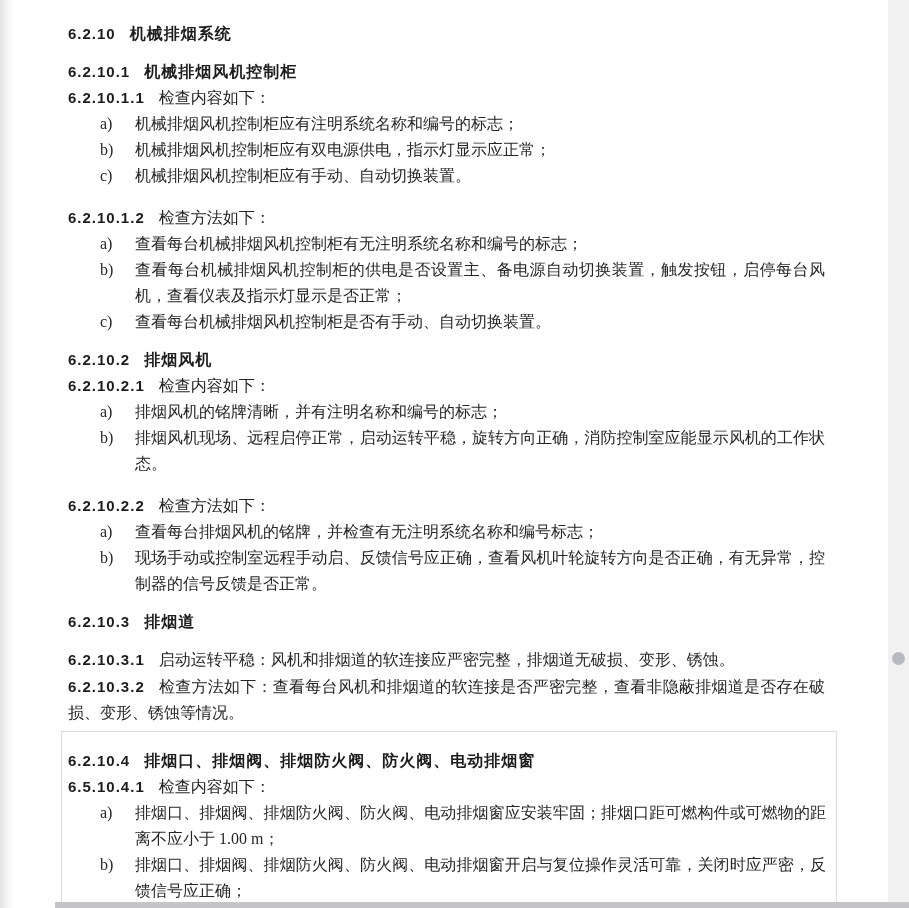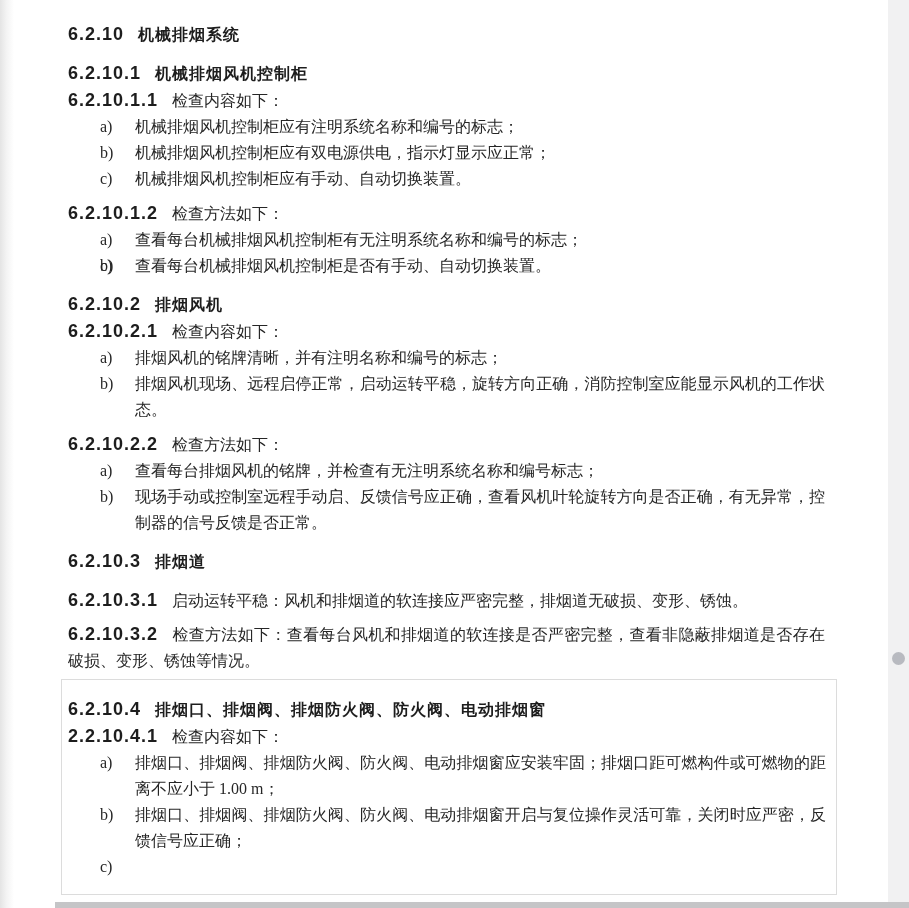--- a/index.html
+++ b/index.html
@@ -30,33 +30,33 @@
 
   
   .content{
     position:absolute;left:68px;top:9px;width:757px;
     color:#262626;font-size:16px;line-height:26px;z-index:1;
   }
   .content > :first-child{margin-top:0;}
 
   .num{
     font-family:"Liberation Sans","DejaVu Sans",sans-serif;
-    font-weight:700;font-size:18px;letter-spacing:1px;
+    font-weight:700;font-size:15px;letter-spacing:1px;
     color:#1d1d1d;margin-right:14px;white-space:nowrap;
   }
   .block-heading{
     font-family:"Liberation Sans","DejaVu Sans",sans-serif;
     font-weight:700;color:#1d1d1d;margin-top:12px;
   }
   .block-heading .title{letter-spacing:1px;}
-  .block-clause{margin-top:8px;}
+  .block-clause{margin-top:16px;}
   .block-heading + .block-clause{margin-top:0;}
   .block-para{margin-top:0;text-align:justify;}
   .block-heading + .block-para{margin-top:12px;}
-  .block-para + .block-para{margin-top:7px;}
+  .block-para + .block-para{margin-top:1px;}
   .block-item{position:relative;padding-left:67px;text-align:justify;}
   .block-item .marker{position:absolute;left:32px;top:0;}
 
   .highlight-box{
     margin-top:5px;margin-left:-7px;margin-right:-12px;
     border:1px solid #dcdcdc;background:#ffffff;
     padding:8px 10px 40px 6px;
   }
   .highlight-box > :first-child{margin-top:8px;}
 </style>
@@ -72,36 +72,36 @@
   <div class="content">
     <div id="doc-main">
         <div class="block-heading"><span class="num">6.2.10</span><span class="title">机械排烟系统</span></div>
         <div class="block-heading"><span class="num">6.2.10.1</span><span class="title">机械排烟风机控制柜</span></div>
         <div class="block-clause"><span class="num">6.2.10.1.1</span><span class="txt">检查内容如下：</span></div>
         <div class="block-item"><span class="marker">a)</span><span class="txt">机械排烟风机控制柜应有注明系统名称和编号的标志；</span></div>
         <div class="block-item"><span class="marker">b)</span><span class="txt">机械排烟风机控制柜应有双电源供电，指示灯显示应正常；</span></div>
         <div class="block-item"><span class="marker">c)</span><span class="txt">机械排烟风机控制柜应有手动、自动切换装置。</span></div>
         <div class="block-clause"><span class="num">6.2.10.1.2</span><span class="txt">检查方法如下：</span></div>
         <div class="block-item"><span class="marker">a)</span><span class="txt">查看每台机械排烟风机控制柜有无注明系统名称和编号的标志；</span></div>
-        <div class="block-item"><span class="marker">b)</span></div>
+        <div class="block-item"><span class="marker">b)</span><span class="txt">查看每台机械排烟风机控制柜的供电是否设置主、备电源自动切换装置，触发按钮，启停每台风机，查看仪表及指示灯显示是否正常；</span></div>
         <div class="block-item"><span class="marker">c)</span><span class="txt">查看每台机械排烟风机控制柜是否有手动、自动切换装置。</span></div>
         <div class="block-heading"><span class="num">6.2.10.2</span><span class="title">排烟风机</span></div>
         <div class="block-clause"><span class="num">6.2.10.2.1</span><span class="txt">检查内容如下：</span></div>
         <div class="block-item"><span class="marker">a)</span><span class="txt">排烟风机的铭牌清晰，并有注明名称和编号的标志；</span></div>
         <div class="block-item"><span class="marker">b)</span><span class="txt">排烟风机现场、远程启停正常，启动运转平稳，旋转方向正确，消防控制室应能显示风机的工作状态。</span></div>
         <div class="block-clause"><span class="num">6.2.10.2.2</span><span class="txt">检查方法如下：</span></div>
         <div class="block-item"><span class="marker">a)</span><span class="txt">查看每台排烟风机的铭牌，并检查有无注明系统名称和编号标志；</span></div>
         <div class="block-item"><span class="marker">b)</span><span class="txt">现场手动或控制室远程手动启、反馈信号应正确，查看风机叶轮旋转方向是否正确，有无异常，控制器的信号反馈是否正常。</span></div>
         <div class="block-heading"><span class="num">6.2.10.3</span><span class="title">排烟道</span></div>
         <div class="block-para"><span class="num">6.2.10.3.1</span><span class="txt">启动运转平稳：风机和排烟道的软连接应严密完整，排烟道无破损、变形、锈蚀。</span></div>
         <div class="block-para"><span class="num">6.2.10.3.2</span><span class="txt">检查方法如下：查看每台风机和排烟道的软连接是否严密完整，查看非隐蔽排烟道是否存在破损、变形、锈蚀等情况。</span></div>
       </div>
     <div id="doc-box" class="highlight-box">
         <div class="block-heading"><span class="num">6.2.10.4</span><span class="title">排烟口、排烟阀、排烟防火阀、防火阀、电动排烟窗</span></div>
-        <div class="block-clause"><span class="num">2.2.10.4.1</span><span class="txt">检查内容如下：</span></div>
+        <div class="block-clause"><span class="num">6.5.10.4.1</span><span class="txt">检查内容如下：</span></div>
         <div class="block-item"><span class="marker">a)</span><span class="txt">排烟口、排烟阀、排烟防火阀、防火阀、电动排烟窗应安装牢固；排烟口距可燃构件或可燃物的距离不应小于 1.00 m；</span></div>
         <div class="block-item"><span class="marker">b)</span><span class="txt">排烟口、排烟阀、排烟防火阀、防火阀、电动排烟窗开启与复位操作灵活可靠，关闭时应严密，反馈信号应正确；</span></div>
         <div class="block-item">
           <span class="marker">c)</span>
         </div>
       </div>
   </div>
 </div>
 
 </body></html>

